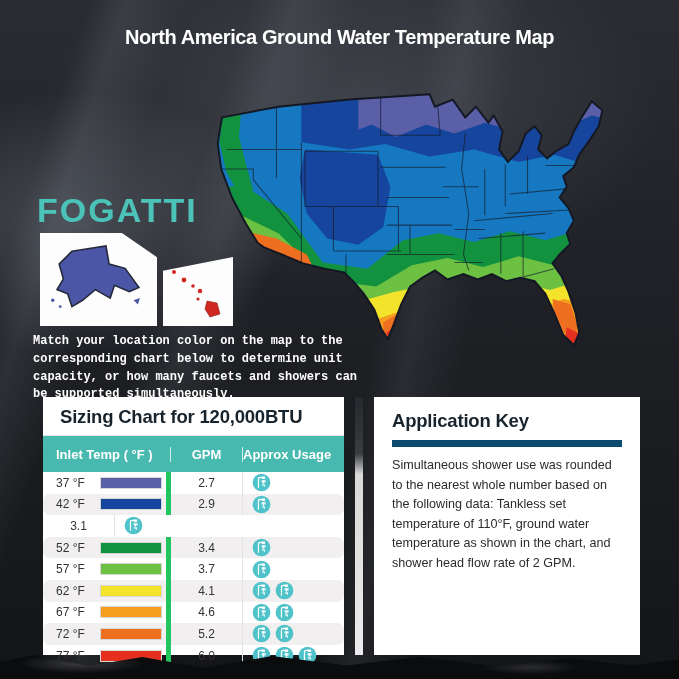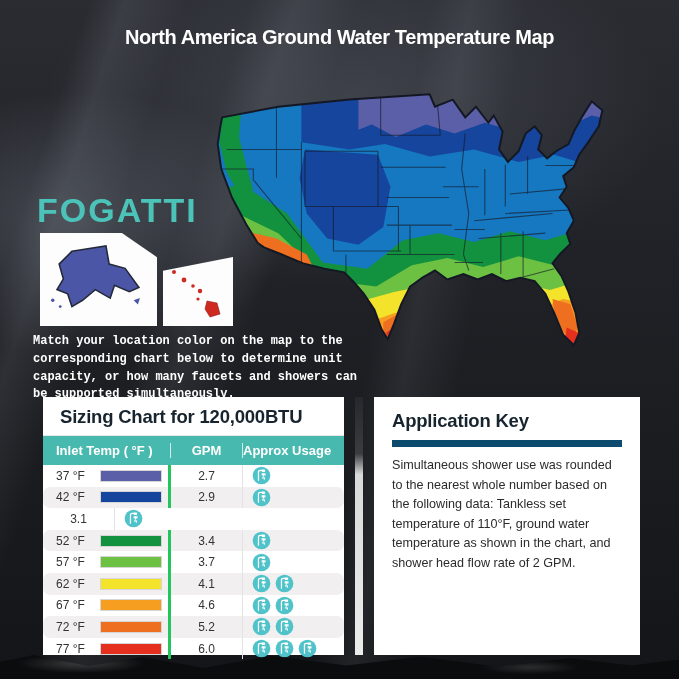--- a/index.html
+++ b/index.html
@@ -49,30 +49,30 @@
 
   .cards { position:absolute; left:43px; top:397px; width:597px; height:258px; display:flex;gap:11px; }
   .card-left  { width:301px; background:#ffffff; }
   .card-gap   { width:8px; background:linear-gradient(180deg,#26282d 0%, #3a3c40 22%, #d9d9d9 30%, #ececec 100%); }
   .card-right { flex:1; background:#ffffff; padding:13px 18px 0 18px; }
 
   .chart-title {
     padding:9px 0 7px 17px; font-size:18.5px; font-weight:bold; color:#17242e;
     border-bottom:1px solid #e7e7e7; letter-spacing:-0.2px;
   }
-  .thead { display:flex; height:29px; background:#48b9ae; color:#ffffff;
+  .thead { display:flex; height:36px; background:#48b9ae; color:#ffffff;
            font-size:13px; font-weight:bold; align-items:center; }
   .thead .h1 { width:128px; padding-left:13px; border-right:1px solid rgba(255,255,255,.75); }
   .thead .h2 { width:72px; text-align:center; border-right:1px solid rgba(255,255,255,.75); }
   .thead .h3 { flex:1; text-align:left; }
 
   .trow { display:flex; height:21.6px; align-items:center; font-size:12px; color:#333333; }
   .trow.alt { background:#f1efef;border-radius:7px; }
   .trow .c1 { width:128px; display:flex; align-items:center; padding-left:13px;
-              border-right:3px solid #22c55e; height:100%; }
+              border-right:5px solid #22c55e; height:100%; }
   .trow .c2 { width:72px; text-align:center; border-right:1px solid #e3e3e3; height:100%;
               display:flex; align-items:center; justify-content:center; }
   .trow .c3 { flex:1; display:flex; align-items:center; gap:4px; padding-left:9px; height:100%; }
   .tlabel { width:44px; }
   .swatch { width:62px; height:12px; border:1px solid #d6d6d6; }
   .shower { width:19px; height:19px; flex:0 0 auto; }
 
   .appkey-title { font-size:18.5px; font-weight:bold; color:#17242e; padding-bottom:8px;
                   border-bottom:7px solid #0c4a6e; letter-spacing:-0.2px; }
   .appkey-body { padding-top:9px; font-size:12.6px; color:#2b2b2b; line-height:1.55; }

